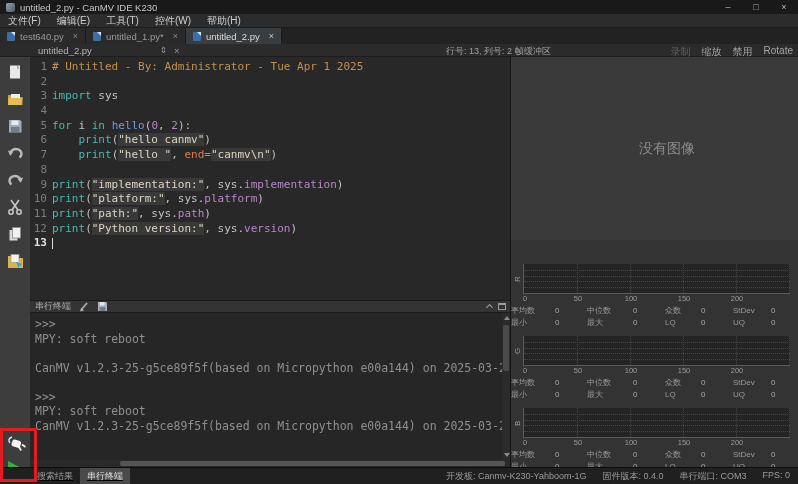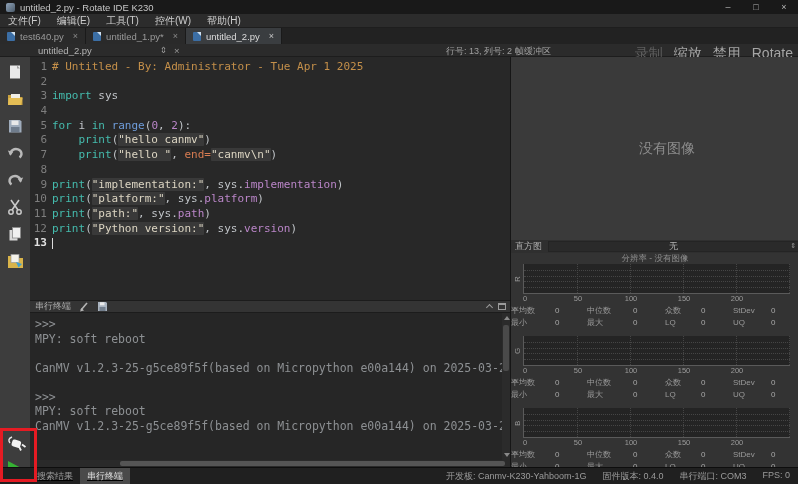--- a/index.html
+++ b/index.html
@@ -36,21 +36,21 @@
 
   
   .docbar { position:absolute; left:0; top:44px; width:798px; height:13px; background:#2b2b2b;
             border-bottom:1px solid #1d1d1d; font-size:9.5px; color:#b3b3b3; }
   .docbar > span { position:absolute; top:1px; }
   .doc-sel-label { left:38px; }
   .doc-updown { left:160px; color:#9a9a9a; font-size:8.5px; }
   .doc-close { left:174px; color:#9a9a9a; }
   .cursor-pos { left:446px; color:#9f9f9f; font-size:9px; }
   .fb-title { left:515px; color:#a5a5a5; font-size:9px; }
-  .fb-controls { position:absolute; right:5px; top:1px; display:flex; gap:11px; font-size:14px; }
+  .fb-controls { position:absolute; right:5px; top:1px; display:flex; gap:11px; font-size:10px; }
   .fb-controls .dim { color:#5e5e5e; }
   .fb-controls .on { color:#a5a5a5; }
 
   
   .toolbar { position:absolute; left:0; top:57px; width:30px; height:411px; background:#3d3d3d;
              display:flex; flex-direction:column; align-items:center; padding-top:3px; }
   .tbtn { width:22px; height:23px; margin-bottom:4px; display:flex; align-items:center; justify-content:center; }
   .plug-btn { position:absolute; left:4px; top:433px; width:24px; height:24px; }
   .play-btn { position:absolute; left:8px; top:461px; width:0; height:0;
               border-left:15px solid #35b233; border-top:8px solid transparent; border-bottom:8px solid transparent; }
@@ -141,21 +141,21 @@
   .stab.active { background:#4a4a4a; color:#e0e0e0; }
   .status-right { margin-left:auto; display:flex; gap:16px; margin-right:8px; color:#9b9b9b; }
 </style>
 </head>
 <body>
 
 <div class="app">
 
   <div class="titlebar">
     <span class="app-icon"></span>
-    <span class="win-title">untitled_2.py - Rotate IDE K230</span>
+    <span class="win-title">untitled_2.py - CanMV IDE K230</span>
     <div class="win-controls">
       <span class="win-btn">–</span>
       <span class="win-btn">□</span>
       <span class="win-btn">×</span>
     </div>
   </div>
 
   <div class="menubar" id="menubar">
       <span class="menu-item">文件(F)</span>
       <span class="menu-item">编辑(E)</span>
@@ -259,21 +259,21 @@
       </svg>
   </div>
   <div class="play-btn"></div>
   <div class="red-box"></div>
 
   <div class="editor" id="editor">
       <div class="line"><span class="ln">1</span><span class="code"><span class="tk-cm"># Untitled - By: Administrator - Tue Apr 1 2025</span></span></div>
       <div class="line"><span class="ln">2</span><span class="code"></span></div>
       <div class="line"><span class="ln">3</span><span class="code"><span class="tk-kw">import</span><span class="tk-pl"> sys</span></span></div>
       <div class="line"><span class="ln">4</span><span class="code"></span></div>
-      <div class="line"><span class="ln">5</span><span class="code"><span class="tk-kw">for</span><span class="tk-pl"> i </span><span class="tk-kw">in</span><span class="tk-pl"> </span><span class="tk-fn">range</span><span class="tk-pl">(</span><span class="tk-num">0</span><span class="tk-pl">, </span><span class="tk-num">2</span><span class="tk-pl">):</span></span></div>
+      <div class="line"><span class="ln">5</span><span class="code"><span class="tk-kw">for</span><span class="tk-pl"> i </span><span class="tk-kw">in</span><span class="tk-pl"> </span><span class="tk-fn">hello</span><span class="tk-pl">(</span><span class="tk-num">0</span><span class="tk-pl">, </span><span class="tk-num">2</span><span class="tk-pl">):</span></span></div>
       <div class="line"><span class="ln">6</span><span class="code"><span class="tk-pl">    </span><span class="tk-bi">print</span><span class="tk-pl">(</span><span class="tk-str">"hello canmv"</span><span class="tk-pl">)</span></span></div>
       <div class="line"><span class="ln">7</span><span class="code"><span class="tk-pl">    </span><span class="tk-bi">print</span><span class="tk-pl">(</span><span class="tk-str">"hello "</span><span class="tk-pl">, </span><span class="tk-kwarg">end</span><span class="tk-op">=</span><span class="tk-str">"canmv\n"</span><span class="tk-pl">)</span></span></div>
       <div class="line"><span class="ln">8</span><span class="code"></span></div>
       <div class="line"><span class="ln">9</span><span class="code"><span class="tk-bi">print</span><span class="tk-pl">(</span><span class="tk-str">"implementation:"</span><span class="tk-pl">, sys.</span><span class="tk-attr">implementation</span><span class="tk-pl">)</span></span></div>
       <div class="line"><span class="ln">10</span><span class="code"><span class="tk-bi">print</span><span class="tk-pl">(</span><span class="tk-str">"platform:"</span><span class="tk-pl">, sys.</span><span class="tk-attr">platform</span><span class="tk-pl">)</span></span></div>
       <div class="line"><span class="ln">11</span><span class="code"><span class="tk-bi">print</span><span class="tk-pl">(</span><span class="tk-str">"path:"</span><span class="tk-pl">, sys.</span><span class="tk-attr">path</span><span class="tk-pl">)</span></span></div>
       <div class="line"><span class="ln">12</span><span class="code"><span class="tk-bi">print</span><span class="tk-pl">(</span><span class="tk-str">"Python version:"</span><span class="tk-pl">, sys.</span><span class="tk-attr">version</span><span class="tk-pl">)</span></span></div>
       <div class="line cur"><span class="ln">13</span><span class="code"><span class="caret"></span></span></div>
     </div>
 
@@ -313,28 +313,20 @@
     <span class="vs-dn"></span>
   </div>
   <div class="hscroll">
     <span class="hs-thumb"></span>
   </div>
 
   <div class="right-panel">
     <div class="fb-area">
       <span class="fb-empty">没有图像</span>
     </div>
-    <div class="hist-header">
-      <span class="hist-title">直方图</span>
-      <span class="hist-combo">
-        <span>无</span>
-        <span class="combo-updown">⇕</span>
-      </span>
-    </div>
-    <div class="hist-subtitle">分辨率 - 没有图像</div>
     <div class="hist-sections" id="hist-sections">
         <div class="hist-section">
           <div class="hist-plot-row">
             <span class="hist-ch-label">R</span>
             <div class="hist-plot">
               <div class="hgrid" style="top: 20%;"></div>
               <div class="hgrid" style="top: 40%;"></div>
               <div class="hgrid" style="top: 60%;"></div>
               <div class="hgrid" style="top: 80%;"></div>
               <div class="vgrid" style="left: 53px;"></div>

